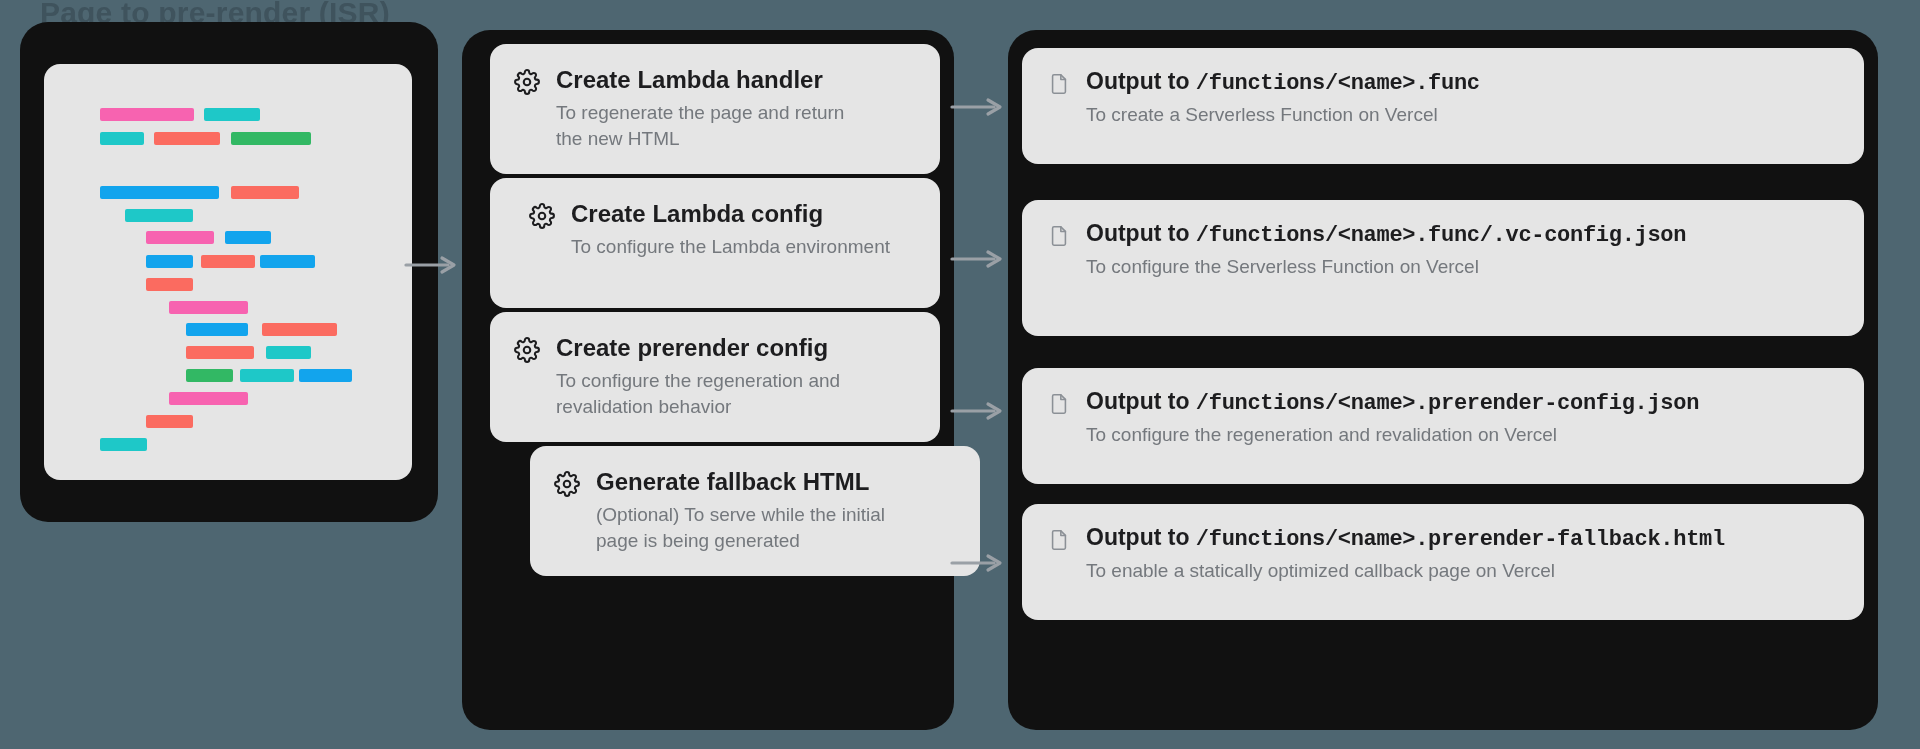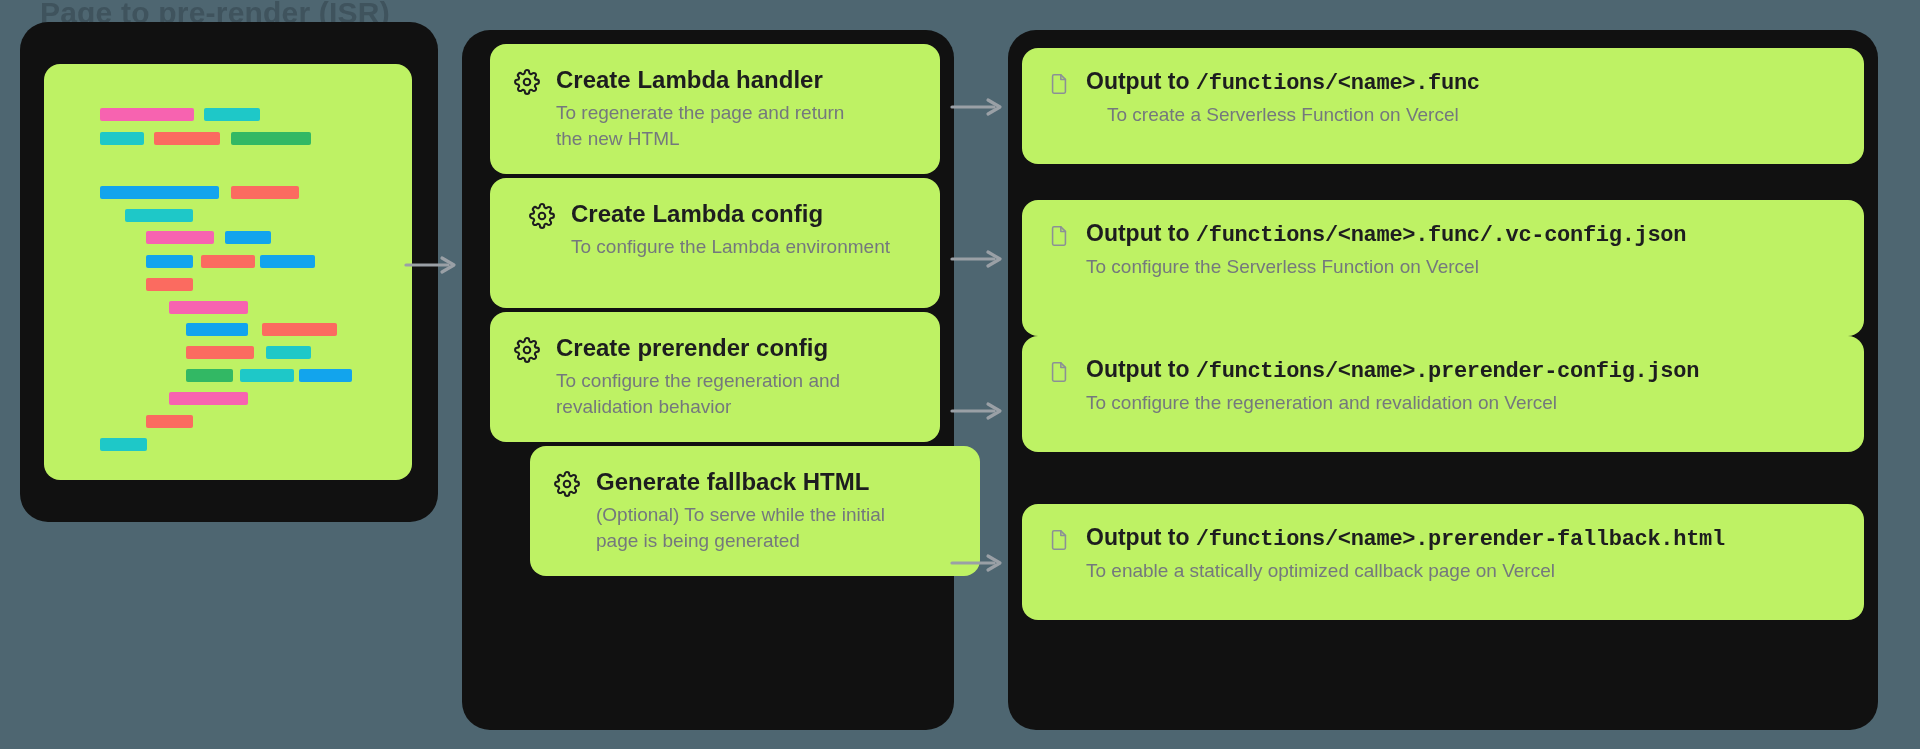--- a/index.html
+++ b/index.html
@@ -28,21 +28,21 @@
     border-radius:28px;
     z-index:2;
   }
   .slab-left{left:20px;top:22px;width:418px;height:500px;}
   .slab-mid{left:462px;top:30px;width:492px;height:700px;}
   .slab-right{left:1008px;top:30px;width:870px;height:700px;}
 
   
   .card{
     position:absolute;
-    background:#bef264;
+    background:#e5e5e5;
     border-radius:16px;
     z-index:3;
     box-sizing:border-box;
   }
 
   
   .code-card{left:44px;top:64px;width:368px;height:416px;overflow:hidden;}
   .code-row{position:absolute;height:13px;border-radius:2px;}
 
   
@@ -158,41 +158,41 @@
             <circle cx="12" cy="12" r="3"></circle>
             <path d="M19.4 15a1.65 1.65 0 0 0 .33 1.82l.06.06a2 2 0 1 1-2.83 2.83l-.06-.06a1.65 1.65 0 0 0-1.82-.33 1.65 1.65 0 0 0-1 1.51V21a2 2 0 0 1-4 0v-.09A1.65 1.65 0 0 0 9 19.4a1.65 1.65 0 0 0-1.82.33l-.06.06a2 2 0 1 1-2.83-2.83l.06-.06A1.65 1.65 0 0 0 4.6 15a1.65 1.65 0 0 0-1.51-1H3a2 2 0 0 1 0-4h.09A1.65 1.65 0 0 0 4.6 9a1.65 1.65 0 0 0-.33-1.82l-.06-.06a2 2 0 1 1 2.83-2.83l.06.06A1.65 1.65 0 0 0 9 4.6a1.65 1.65 0 0 0 1-1.51V3a2 2 0 0 1 4 0v.09a1.65 1.65 0 0 0 1 1.51 1.65 1.65 0 0 0 1.82-.33l.06-.06a2 2 0 1 1 2.83 2.83l-.06.06A1.65 1.65 0 0 0 19.4 9c.14.35.4.64.73.82H21a2 2 0 0 1 0 4h-.09a1.65 1.65 0 0 0-1.51 1z"></path>
           </svg></span>
         <div>
           <p class="step-title">Generate fallback HTML</p>
           <p class="step-desc">(Optional) To serve while the initial page is being generated</p>
         </div>
       </div>
     </div>
   <div id="outputs-host">
-      <div class="card out-card" style="top: 48px; height: 116px; text-align: center;">
+      <div class="card out-card" style="top: 48px; height: 116px;">
         <span class="fileic"><svg width="22" height="22" viewBox="0 0 24 24" fill="none" stroke="#8b9096" stroke-width="1.7" stroke-linecap="round" stroke-linejoin="round">
             <path d="M14 2H6.5A1.5 1.5 0 0 0 5 3.5v17A1.5 1.5 0 0 0 6.5 22h11a1.5 1.5 0 0 0 1.5-1.5V7z"></path>
             <path d="M14 2v5h5"></path>
           </svg></span>
         <div>
           <p class="out-title"><span>Output to </span><span class="path">/functions/&lt;name&gt;.func</span></p>
           <p class="out-desc">To create a Serverless Function on Vercel</p>
         </div>
       </div>
       <div class="card out-card" style="top: 200px; height: 136px;">
         <span class="fileic"><svg width="22" height="22" viewBox="0 0 24 24" fill="none" stroke="#8b9096" stroke-width="1.7" stroke-linecap="round" stroke-linejoin="round">
             <path d="M14 2H6.5A1.5 1.5 0 0 0 5 3.5v17A1.5 1.5 0 0 0 6.5 22h11a1.5 1.5 0 0 0 1.5-1.5V7z"></path>
             <path d="M14 2v5h5"></path>
           </svg></span>
         <div>
           <p class="out-title"><span>Output to </span><span class="path">/functions/&lt;name&gt;.func/.vc-config.json</span></p>
           <p class="out-desc">To configure the Serverless Function on Vercel</p>
         </div>
       </div>
-      <div class="card out-card" style="top: 336px; height: 116px;">
+      <div class="card out-card" style="top: 368px; height: 116px;">
         <span class="fileic"><svg width="22" height="22" viewBox="0 0 24 24" fill="none" stroke="#8b9096" stroke-width="1.7" stroke-linecap="round" stroke-linejoin="round">
             <path d="M14 2H6.5A1.5 1.5 0 0 0 5 3.5v17A1.5 1.5 0 0 0 6.5 22h11a1.5 1.5 0 0 0 1.5-1.5V7z"></path>
             <path d="M14 2v5h5"></path>
           </svg></span>
         <div>
           <p class="out-title"><span>Output to </span><span class="path">/functions/&lt;name&gt;.prerender-config.json</span></p>
           <p class="out-desc">To configure the regeneration and revalidation on Vercel</p>
         </div>
       </div>
       <div class="card out-card" style="top: 504px; height: 116px;">

